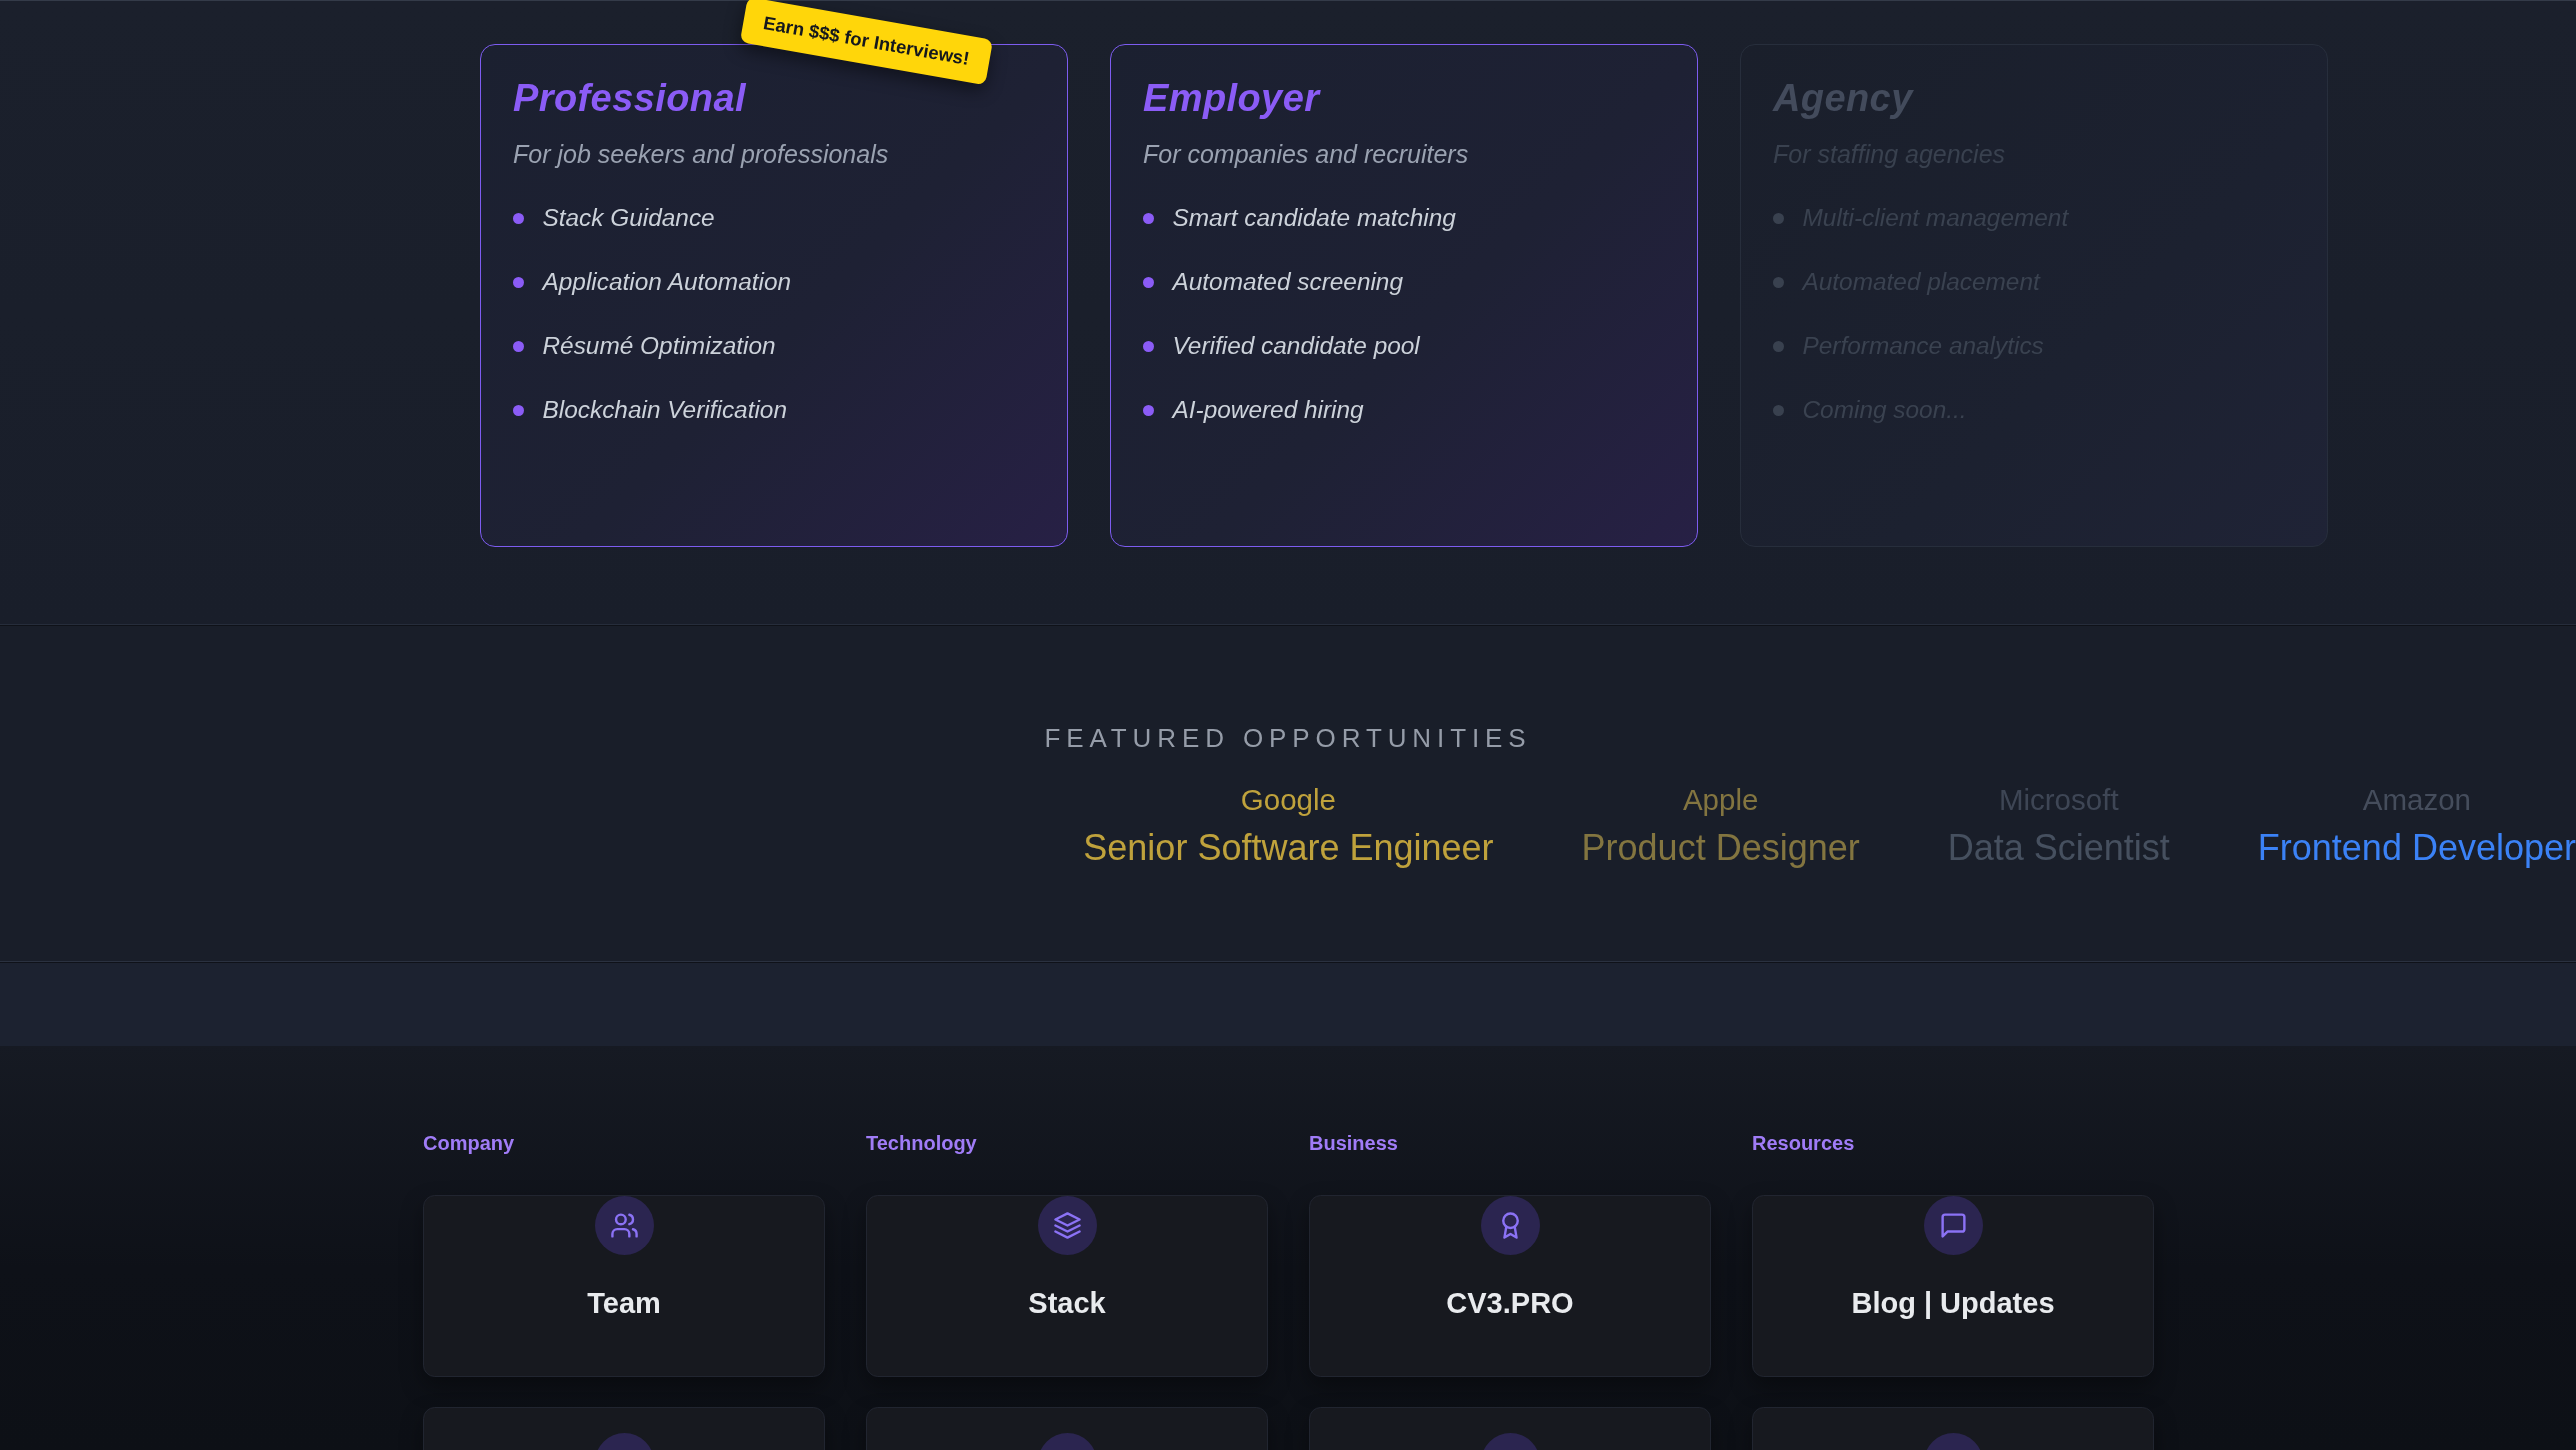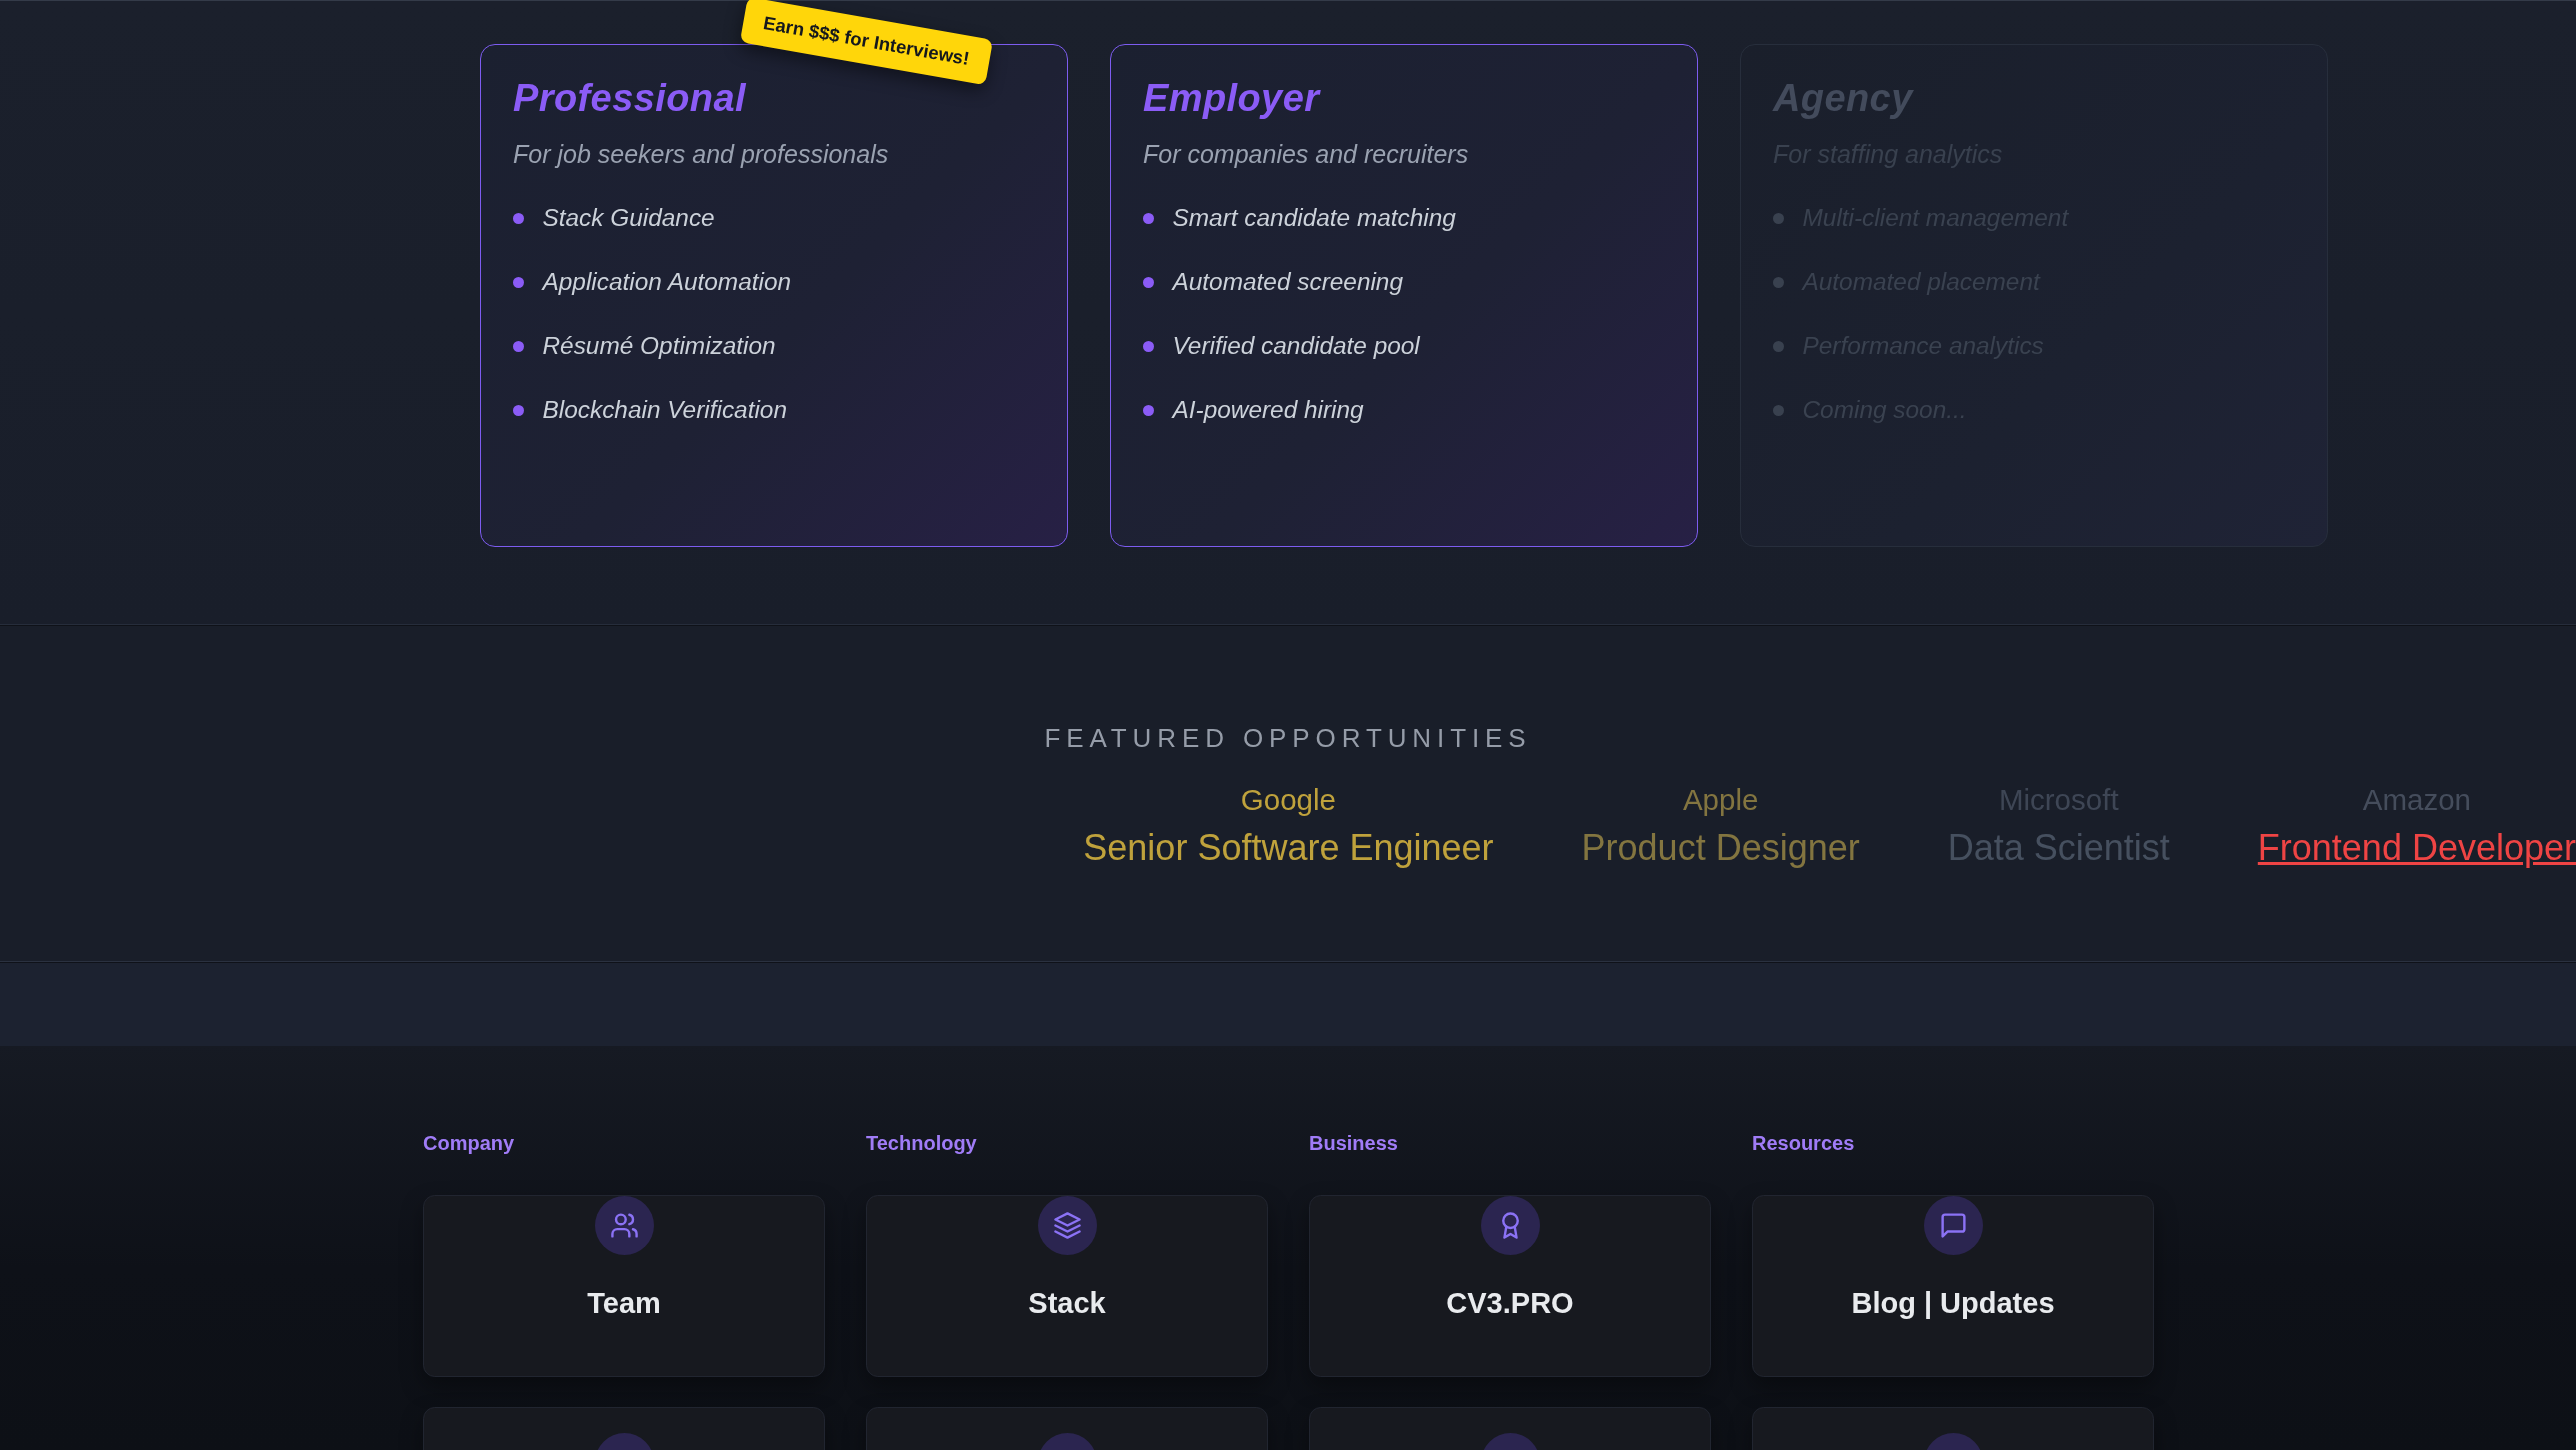--- a/index.html
+++ b/index.html
@@ -65,21 +65,21 @@
   .featured-item{text-align:center;}
   .featured-company{font-size:29.5px;}
   .featured-role{font-size:36px;margin-top:10px;}
   .featured-item.state-active .featured-company,
   .featured-item.state-active .featured-role{color:#bfa23c;}
   .featured-item.state-next .featured-company,
   .featured-item.state-next .featured-role{color:#837540;}
   .featured-item.state-dim .featured-company{color:#3e4655;}
   .featured-item.state-dim .featured-role{color:#46505f;}
   .featured-item.state-dim2 .featured-company{color:#454d5c;}
-  .featured-item.state-dim2 .featured-role{color:#ef4444;text-decoration:underline;}
+  .featured-item.state-dim2 .featured-role{color:#3b82f6;}
 
   
   .band{
     position:absolute;left:0;top:963px;width:100%;height:83px;
     background:#1c2230;
   }
 
   
   .footer{
     position:absolute;left:0;top:1046px;width:100%;height:404px;
@@ -154,21 +154,21 @@
             </li>
           <li>
               <span class="dot"></span>
               <span>AI-powered hiring</span>
             </li>
         </ul>
       </div>
 
       <div class="plan-card disabled">
         <h3 class="plan-title">Agency</h3>
-        <p class="plan-subtitle">For staffing analytics</p>
+        <p class="plan-subtitle">For staffing agencies</p>
         <ul class="plan-features">
           <li>
               <span class="dot"></span>
               <span>Multi-client management</span>
             </li>
           <li>
               <span class="dot"></span>
               <span>Automated placement</span>
             </li>
           <li>

